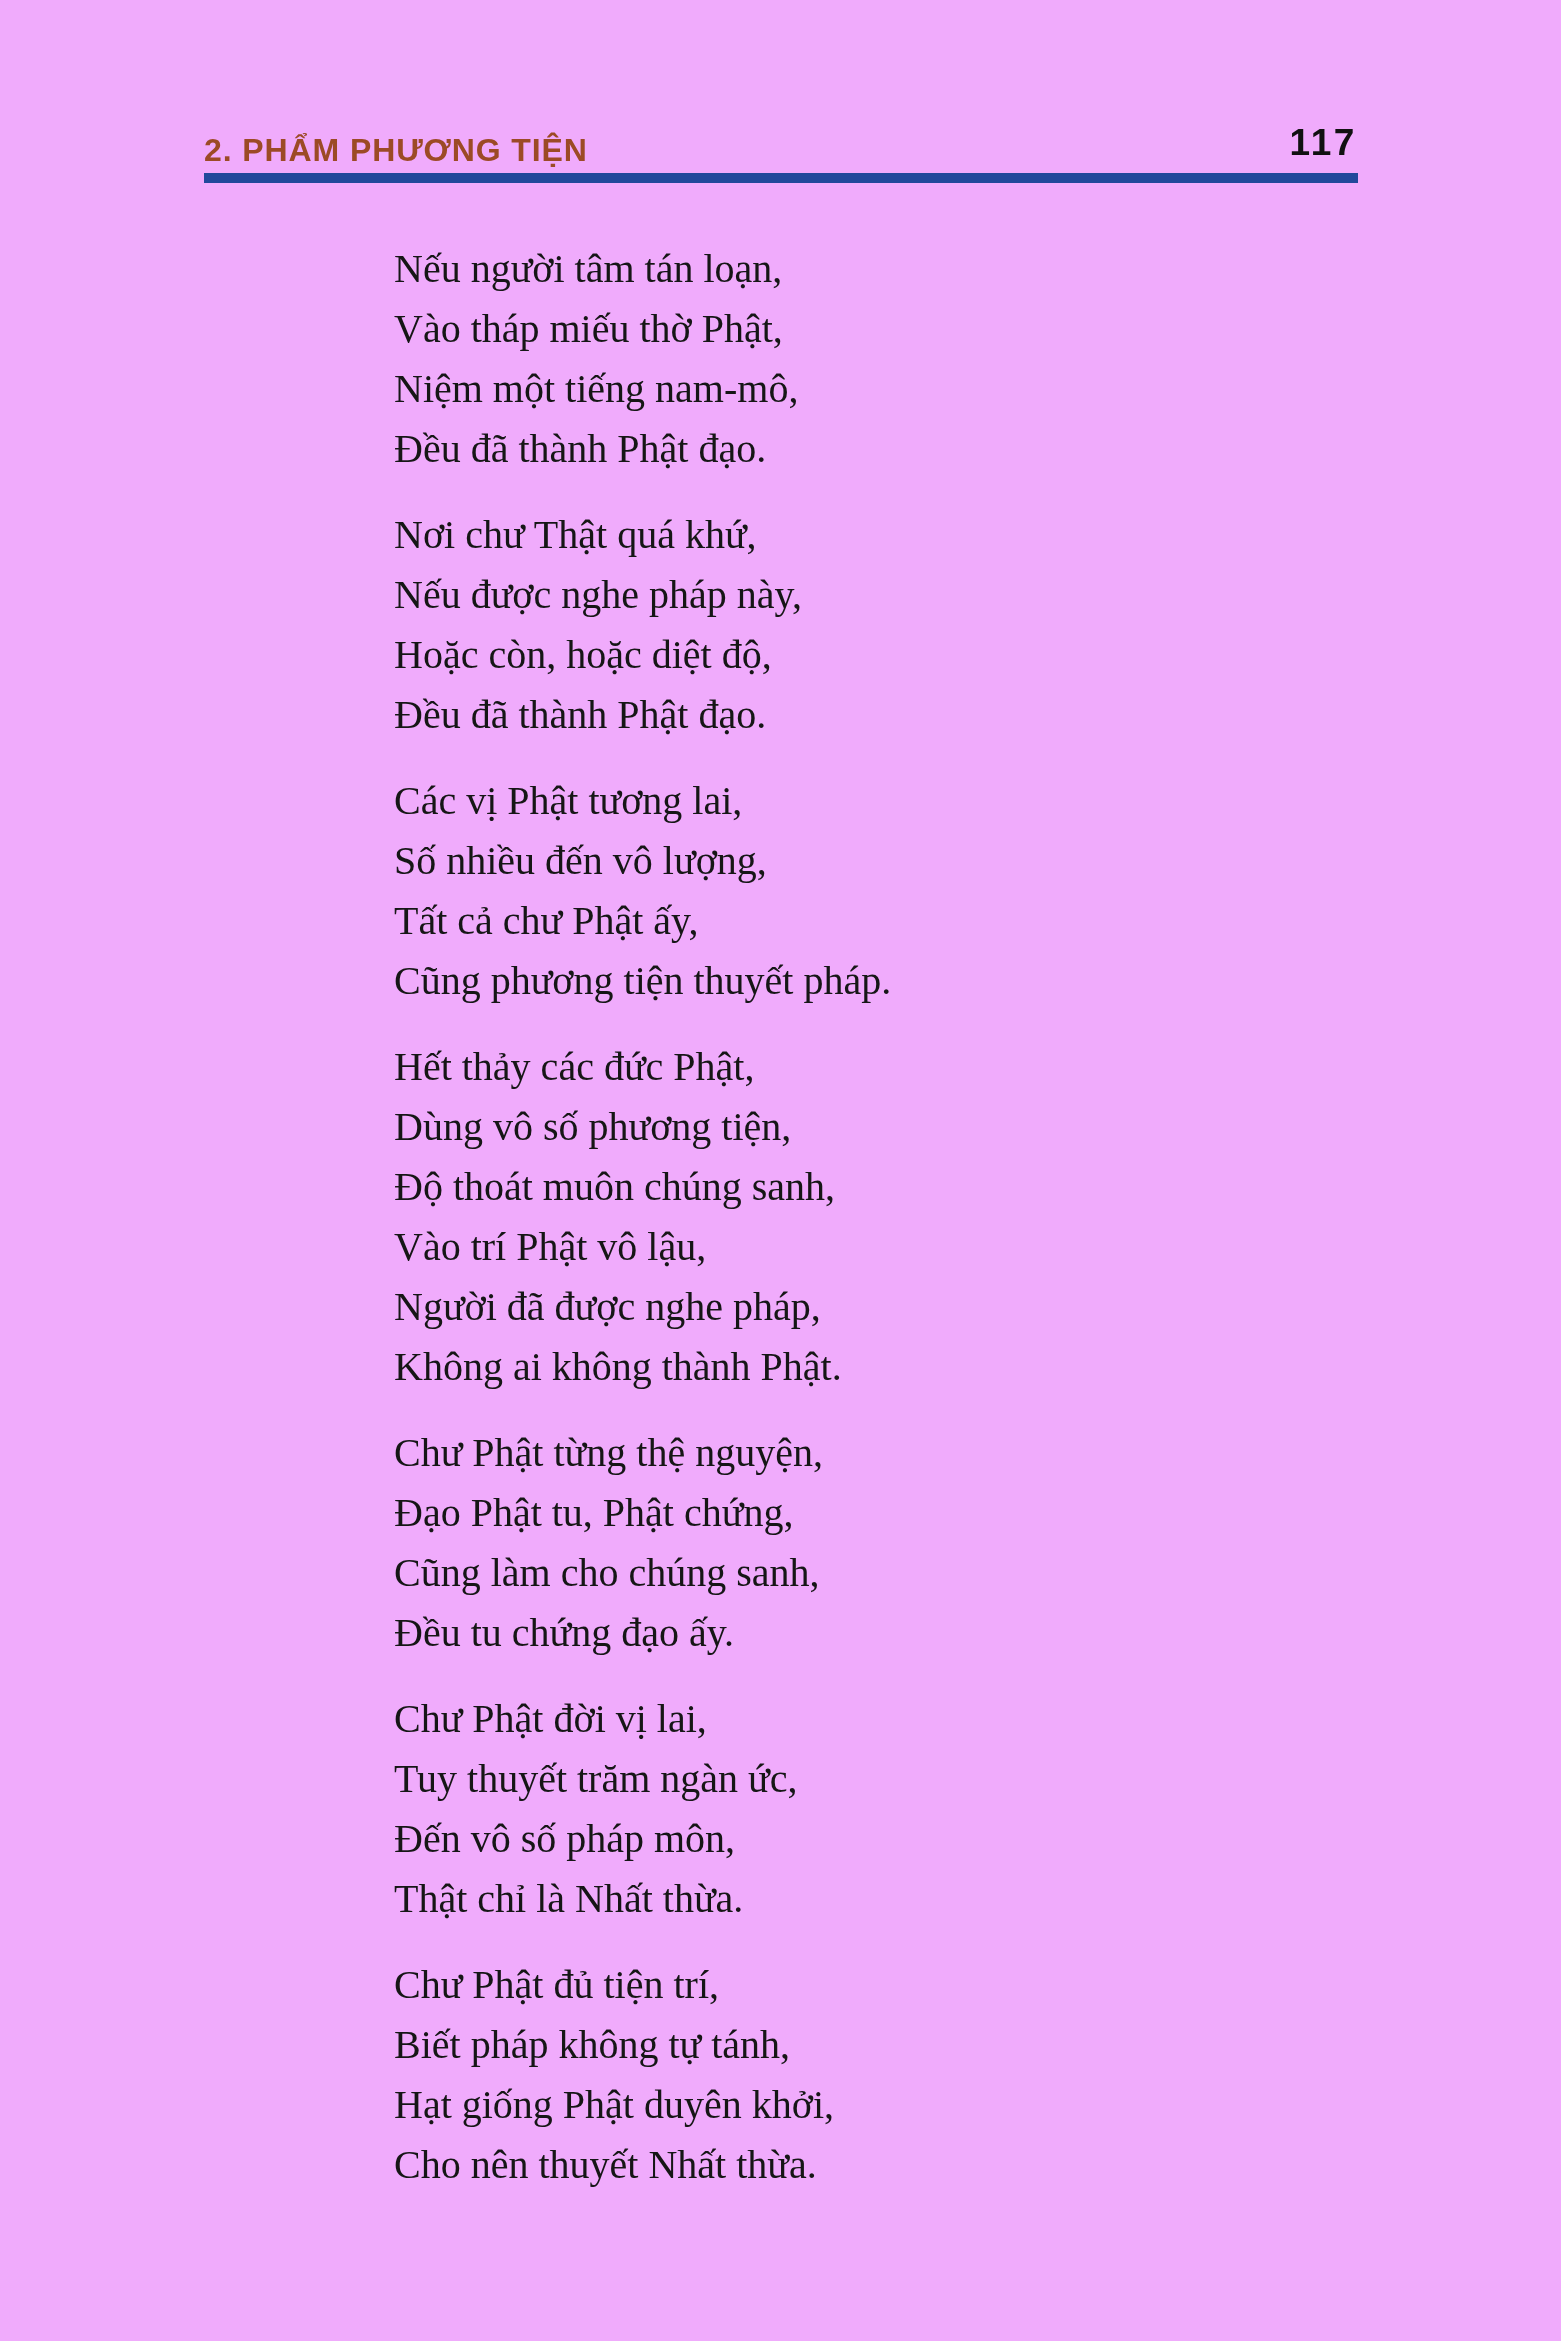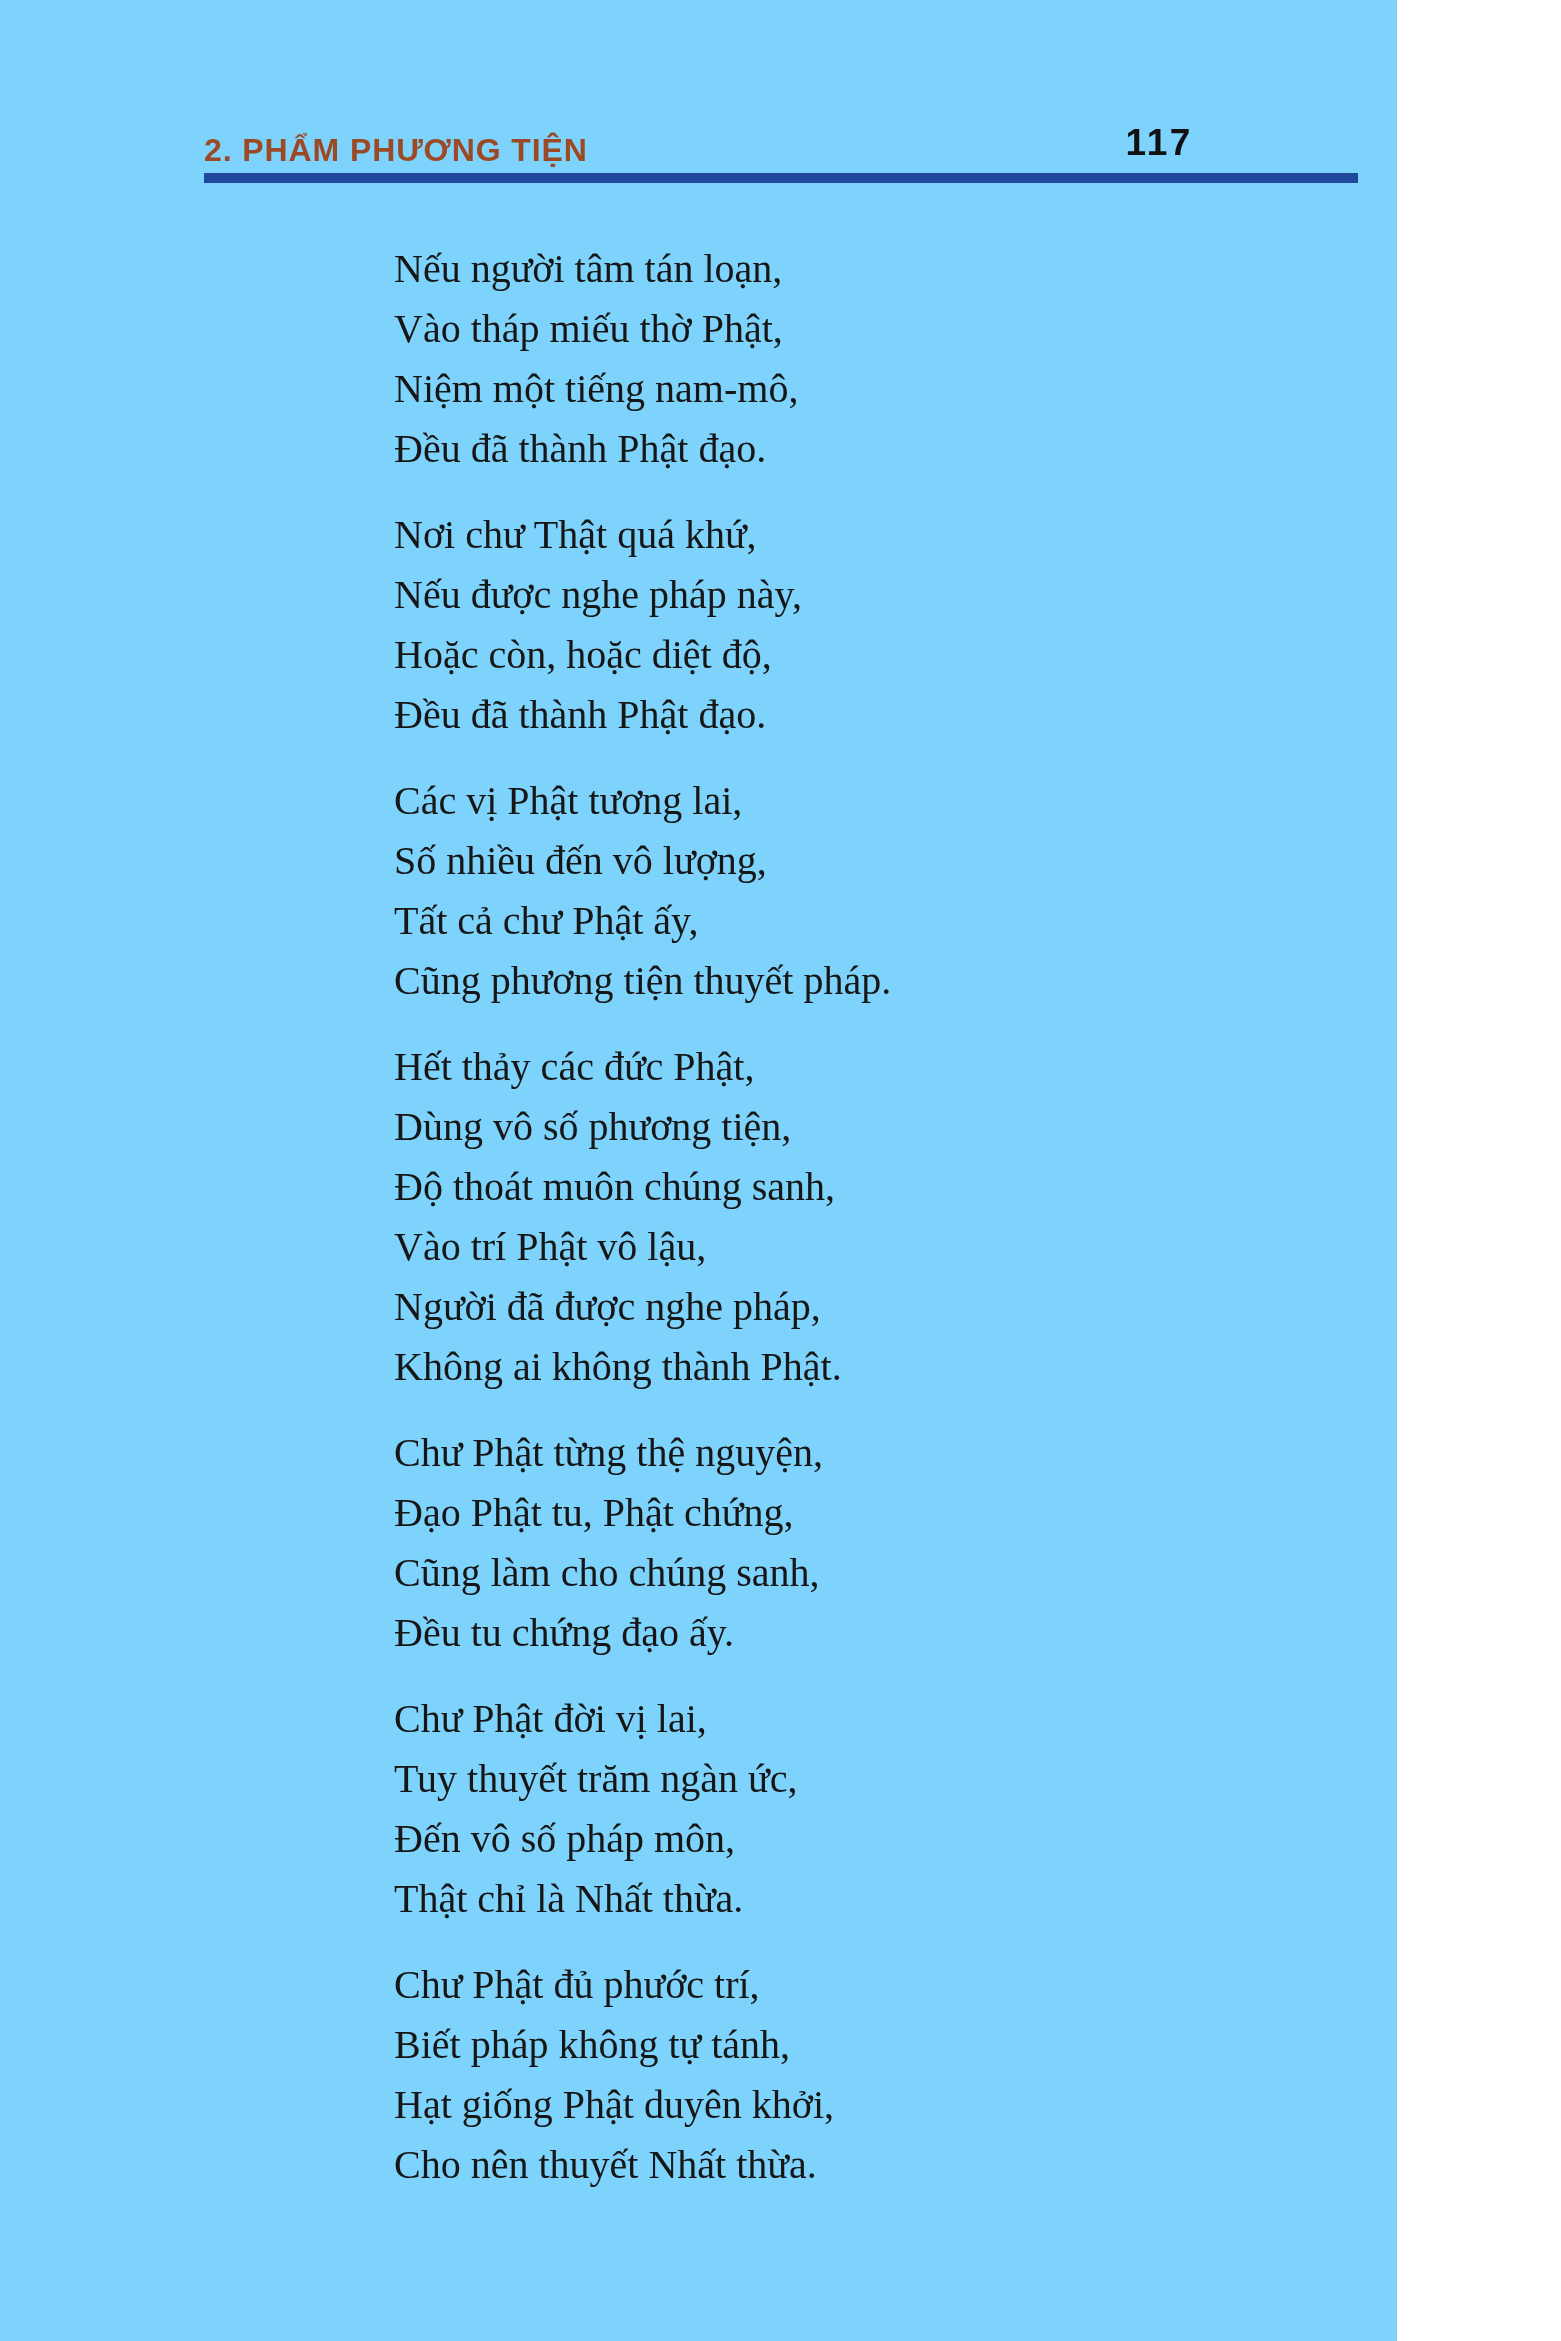--- a/index.html
+++ b/index.html
@@ -2,23 +2,23 @@
 <html lang="vi" style="font-size:14px"><head>
 <meta charset="utf-8">
 <style>
   html, body {
     margin: 0;
     padding: 0;
     background: #ffffff;
   }
   .page {
     position: relative;
-    width: 1397px;
+    width: 1561px;
     height: 2342px;
-    background: #7dd3fc;
+    background: #f0abfc;
     overflow: hidden;
     font-family: "Liberation Serif", "DejaVu Serif", serif;
   }
   .running-head {
     position: absolute;
     left: 204px;
     top: 132px;
     font-family: "Liberation Sans", "DejaVu Sans", sans-serif;
     font-weight: 700;
     font-size: 32px;
@@ -104,21 +104,21 @@
         <div class="verse-line">Cũng làm cho chúng sanh,</div>
         <div class="verse-line">Đều tu chứng đạo ấy.</div>
       </div>
       <div class="stanza">
         <div class="verse-line">Chư Phật đời vị lai,</div>
         <div class="verse-line">Tuy thuyết trăm ngàn ức,</div>
         <div class="verse-line">Đến vô số pháp môn,</div>
         <div class="verse-line">Thật chỉ là Nhất thừa.</div>
       </div>
       <div class="stanza">
-        <div class="verse-line">Chư Phật đủ phước trí,</div>
+        <div class="verse-line">Chư Phật đủ tiện trí,</div>
         <div class="verse-line">Biết pháp không tự tánh,</div>
         <div class="verse-line">Hạt giống Phật duyên khởi,</div>
         <div class="verse-line">Cho nên thuyết Nhất thừa.</div>
       </div>
     </main>
 
 </div>
 
 
 </body></html>

